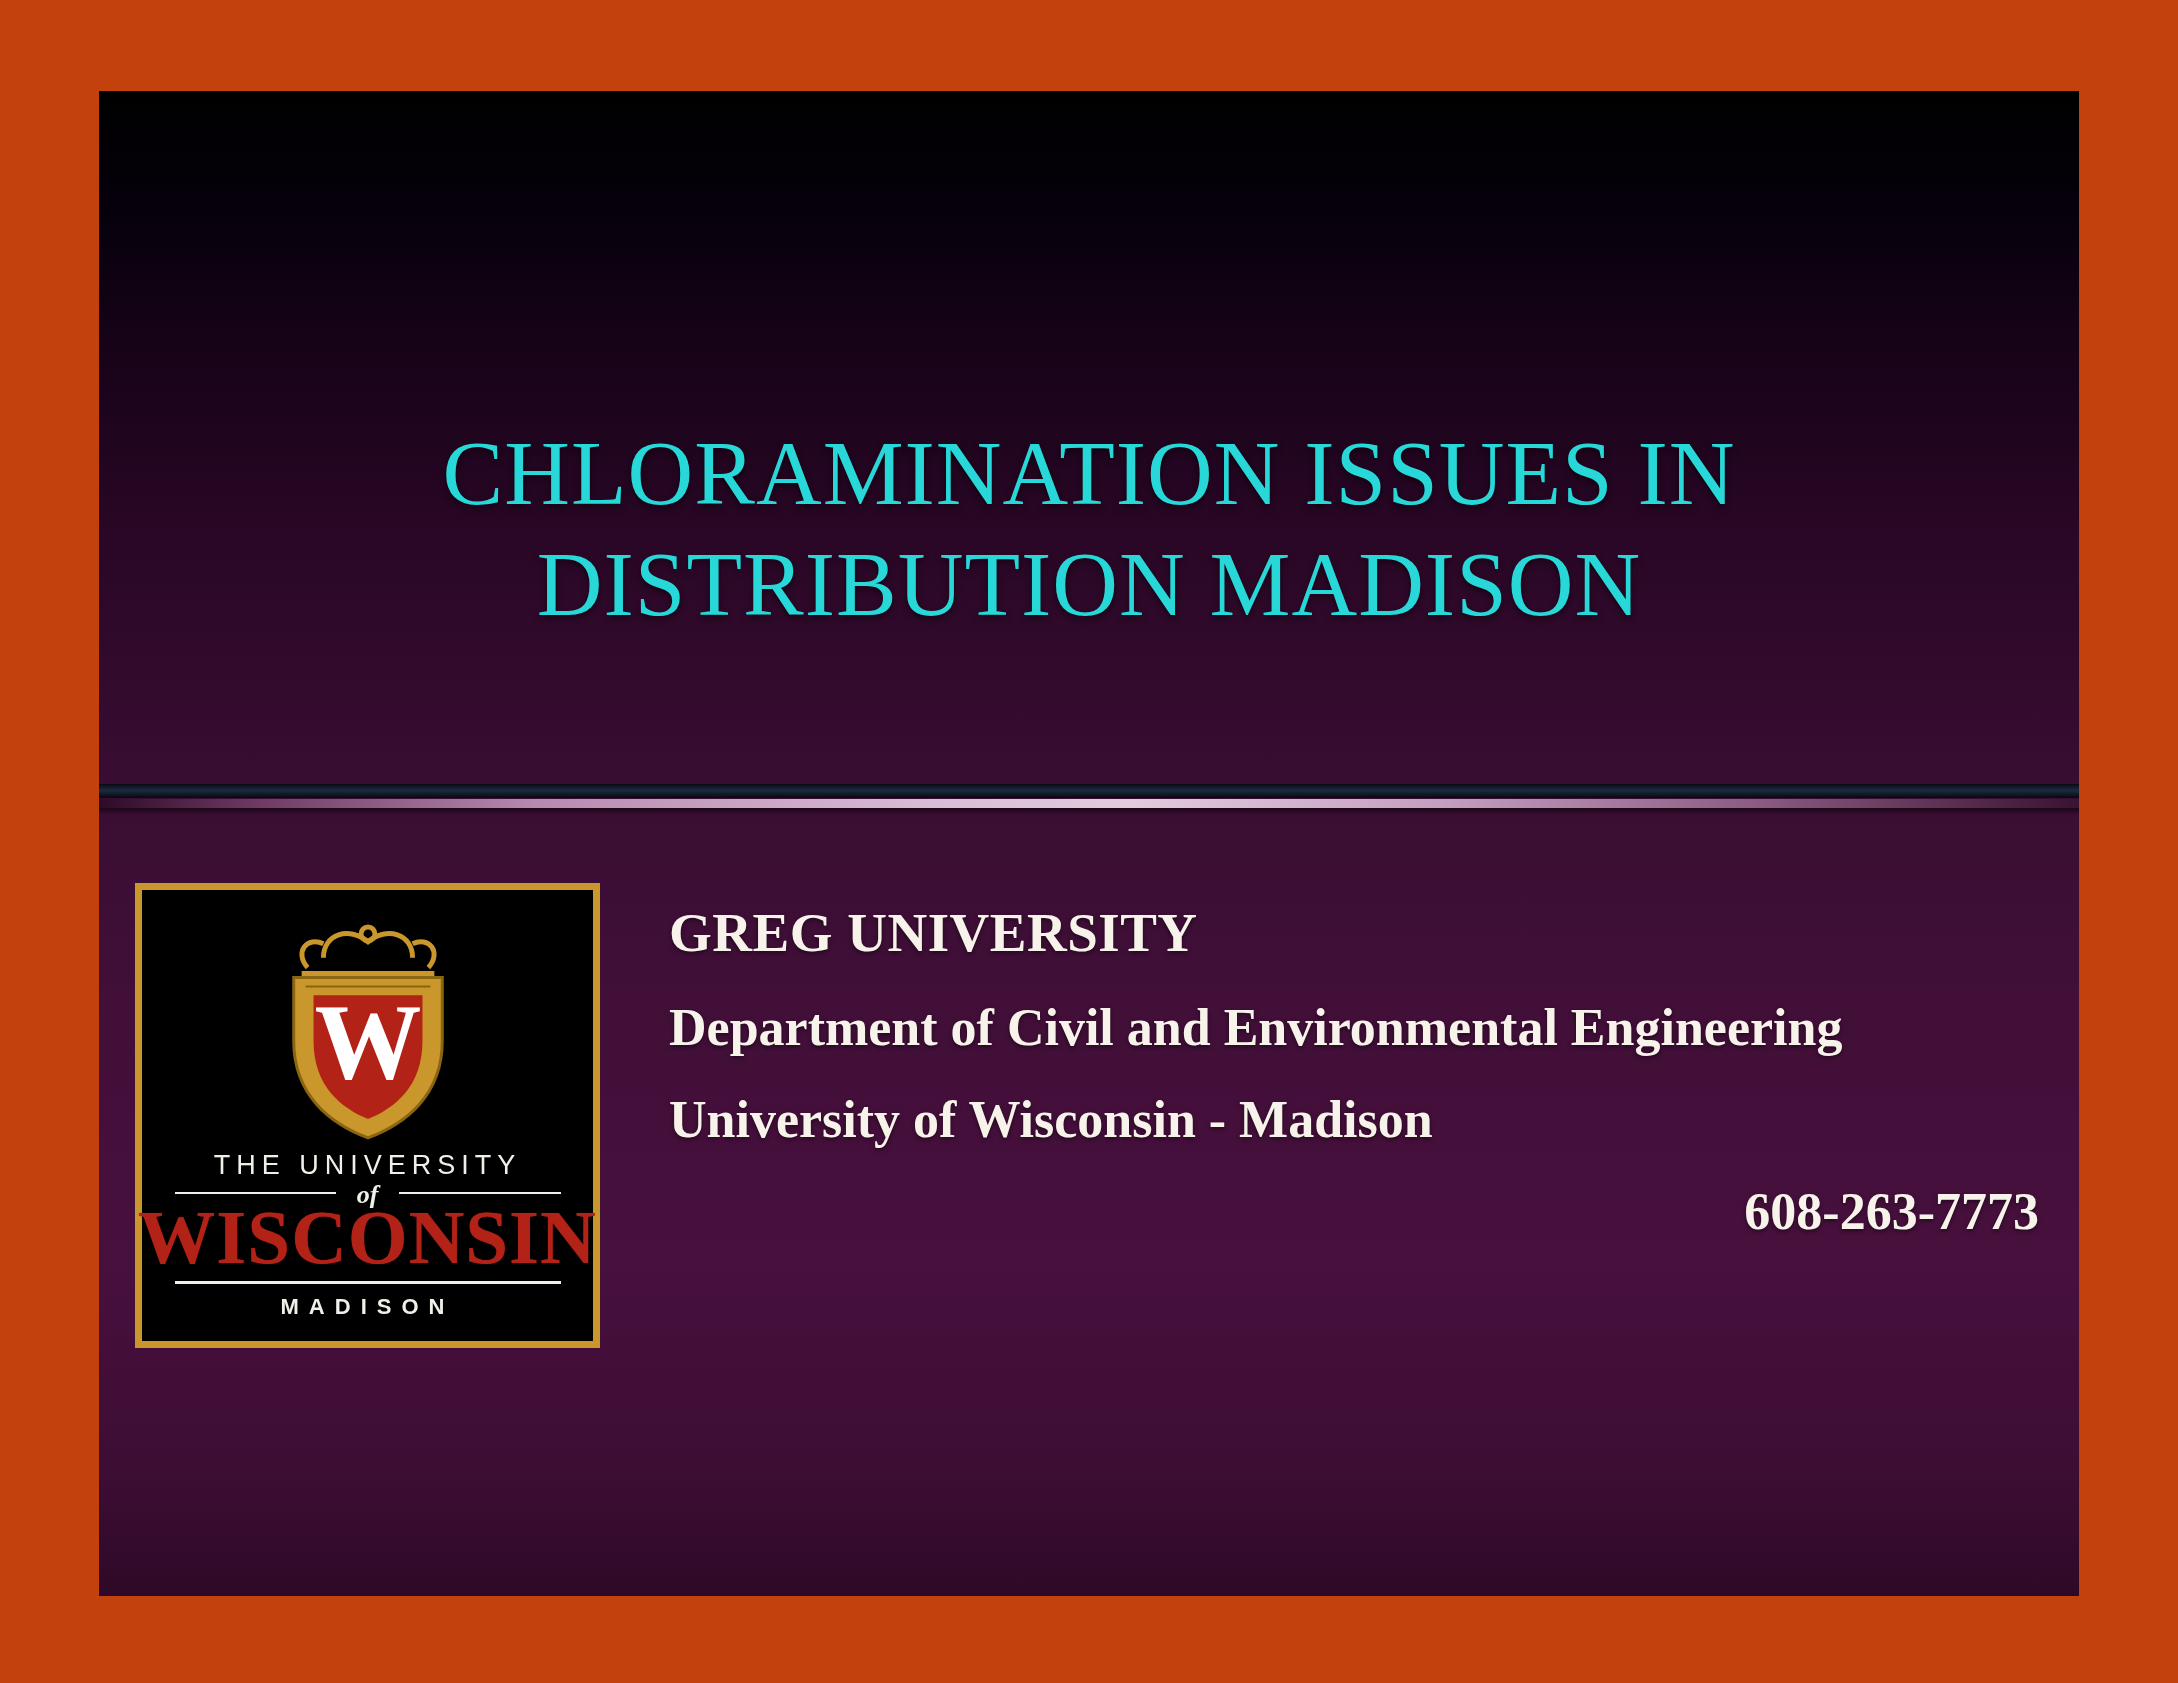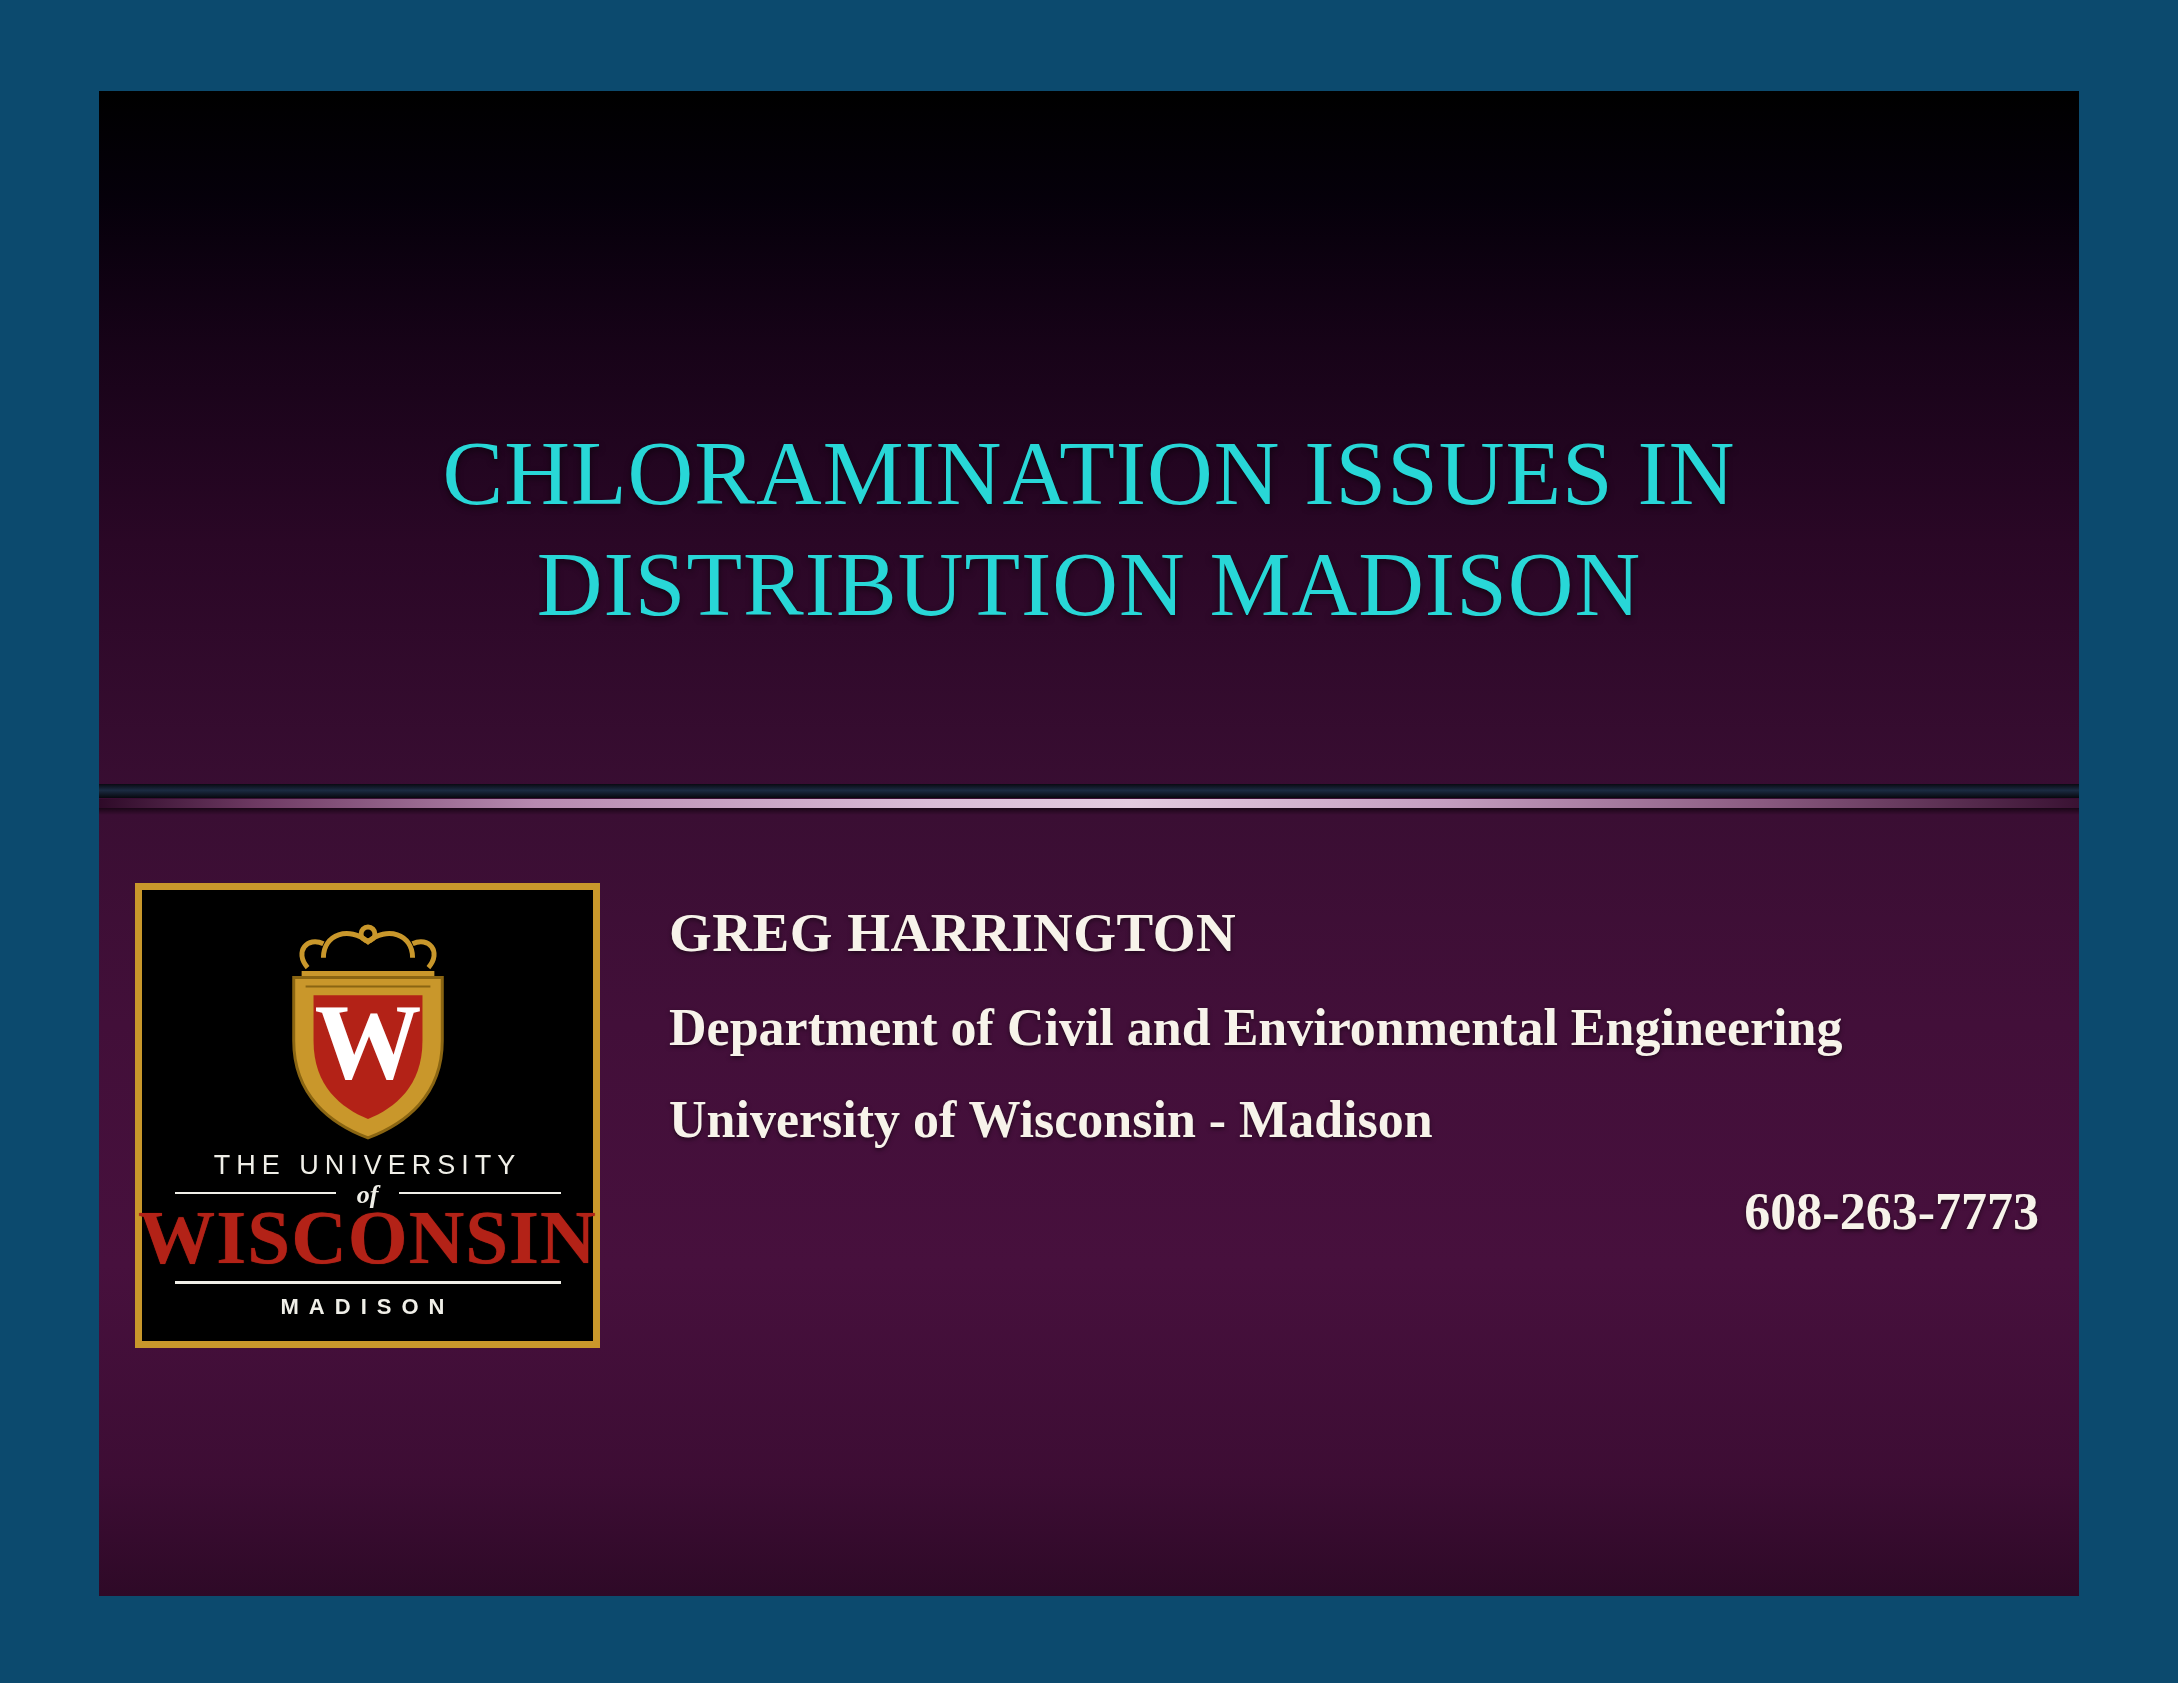--- a/index.html
+++ b/index.html
@@ -11,21 +11,21 @@
     width: 2178px;
     height: 1683px;
     font-family: "Liberation Serif", serif;
     overflow: hidden;
   }
 
   .slide-page {
     position: relative;
     width: 2178px;
     height: 1683px;
-    background: #0c4a6e;
+    background: #c2410c;
     box-sizing: border-box;
   }
 
   
   .slide {
     position: absolute;
     left: 99px;
     top: 91px;
     width: 1980px;
     height: 1505px;
@@ -277,21 +277,21 @@
           <div class="rule-seg"></div>
           <div class="rule-gap"></div>
           <div class="rule-seg"></div>
         </div>
         <div class="logo-wisconsin">WISCONSIN</div>
         <div class="logo-madison-rule"></div>
         <div class="logo-madison">MADISON</div>
       </div>
 
       <div class="author-block">
-        <div class="author-name">GREG HARRINGTON</div>
+        <div class="author-name">GREG UNIVERSITY</div>
         <div class="author-line">Department of Civil and Environmental Engineering</div>
         <div class="author-line">University of Wisconsin - Madison</div>
         <div class="author-line">608-263-7773</div>
       </div>
 
     </div>
   </div>
 </div>
 
 

